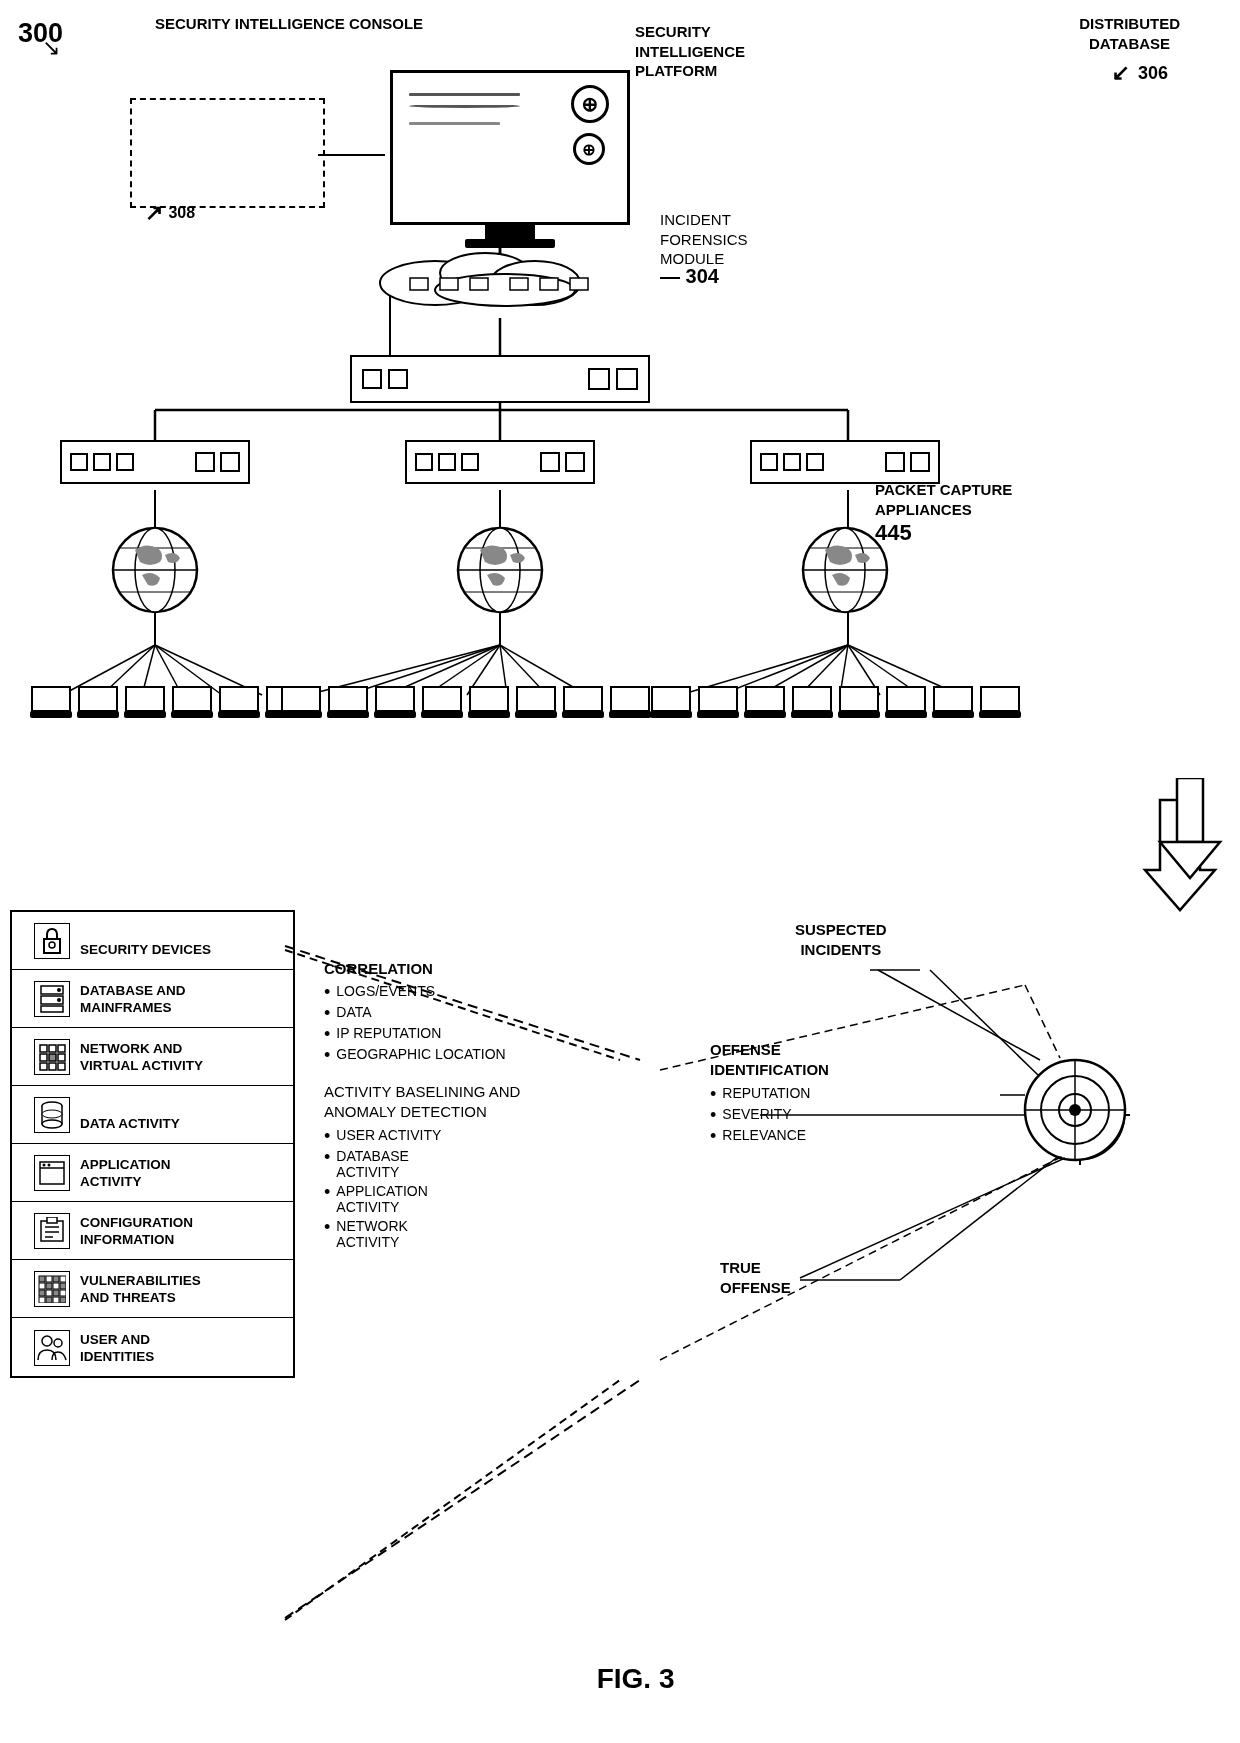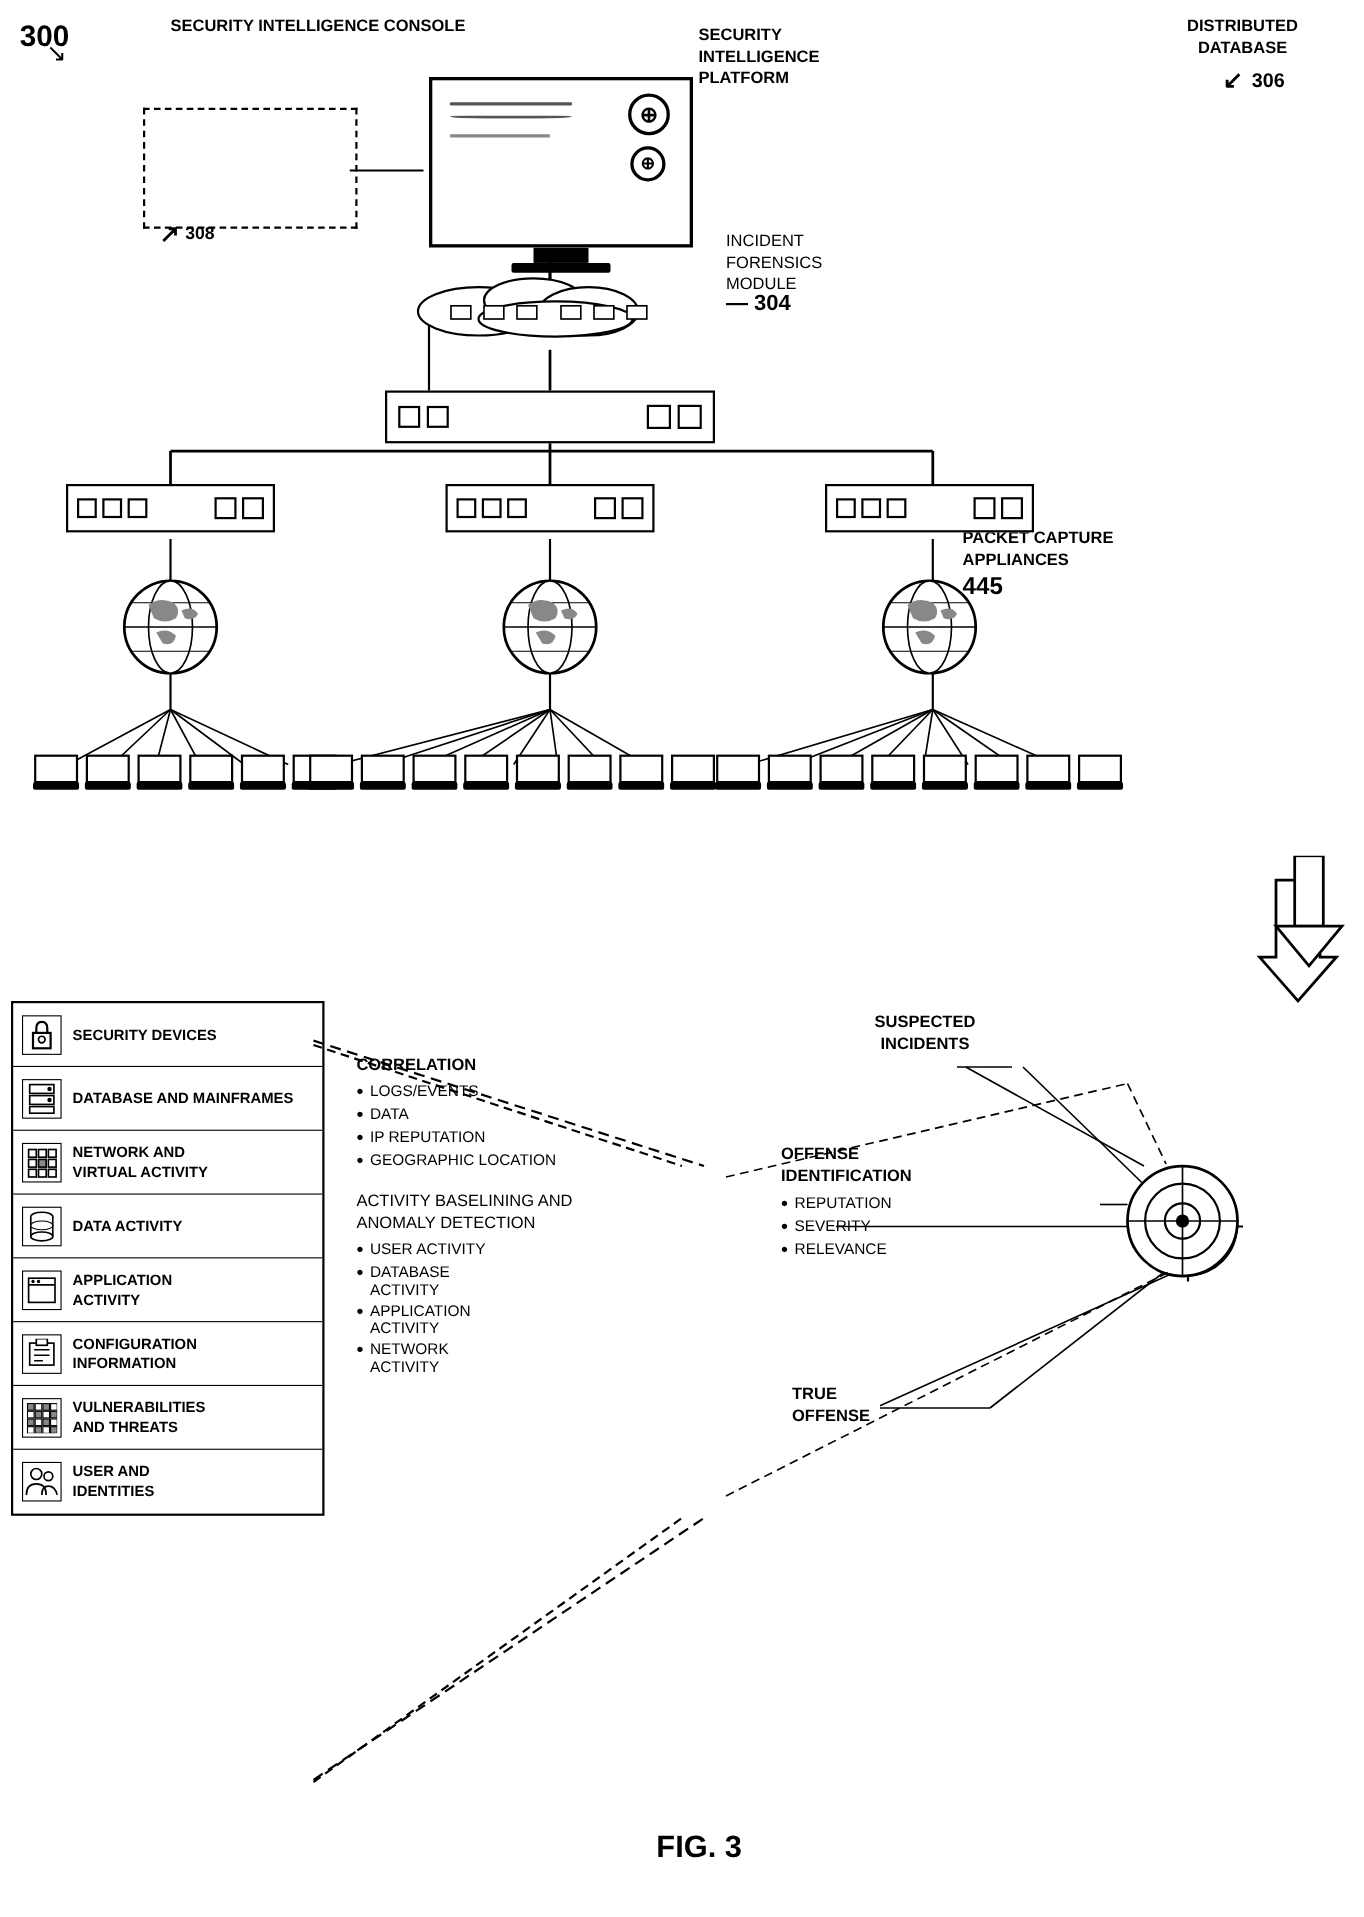--- a/index.html
+++ b/index.html
@@ -12,23 +12,23 @@
       overflow: hidden;
     }
     .diagram-container {
       width: 1240px;
       height: 1743px;
       position: relative;
       background: #fff;
     }
     .cat-item {
       display: flex;
-      align-items: center;
+      align-items: flex-end;
       border-bottom: 1px solid #000;
-      padding: 10px 8px;
+      padding: 10px 22px;
       gap: 10px;
       min-height: 58px;
     }
     .cat-item:last-child {
       border-bottom: none;
     }
     .cat-icon {
       width: 36px;
       height: 36px;
       flex-shrink: 0;

